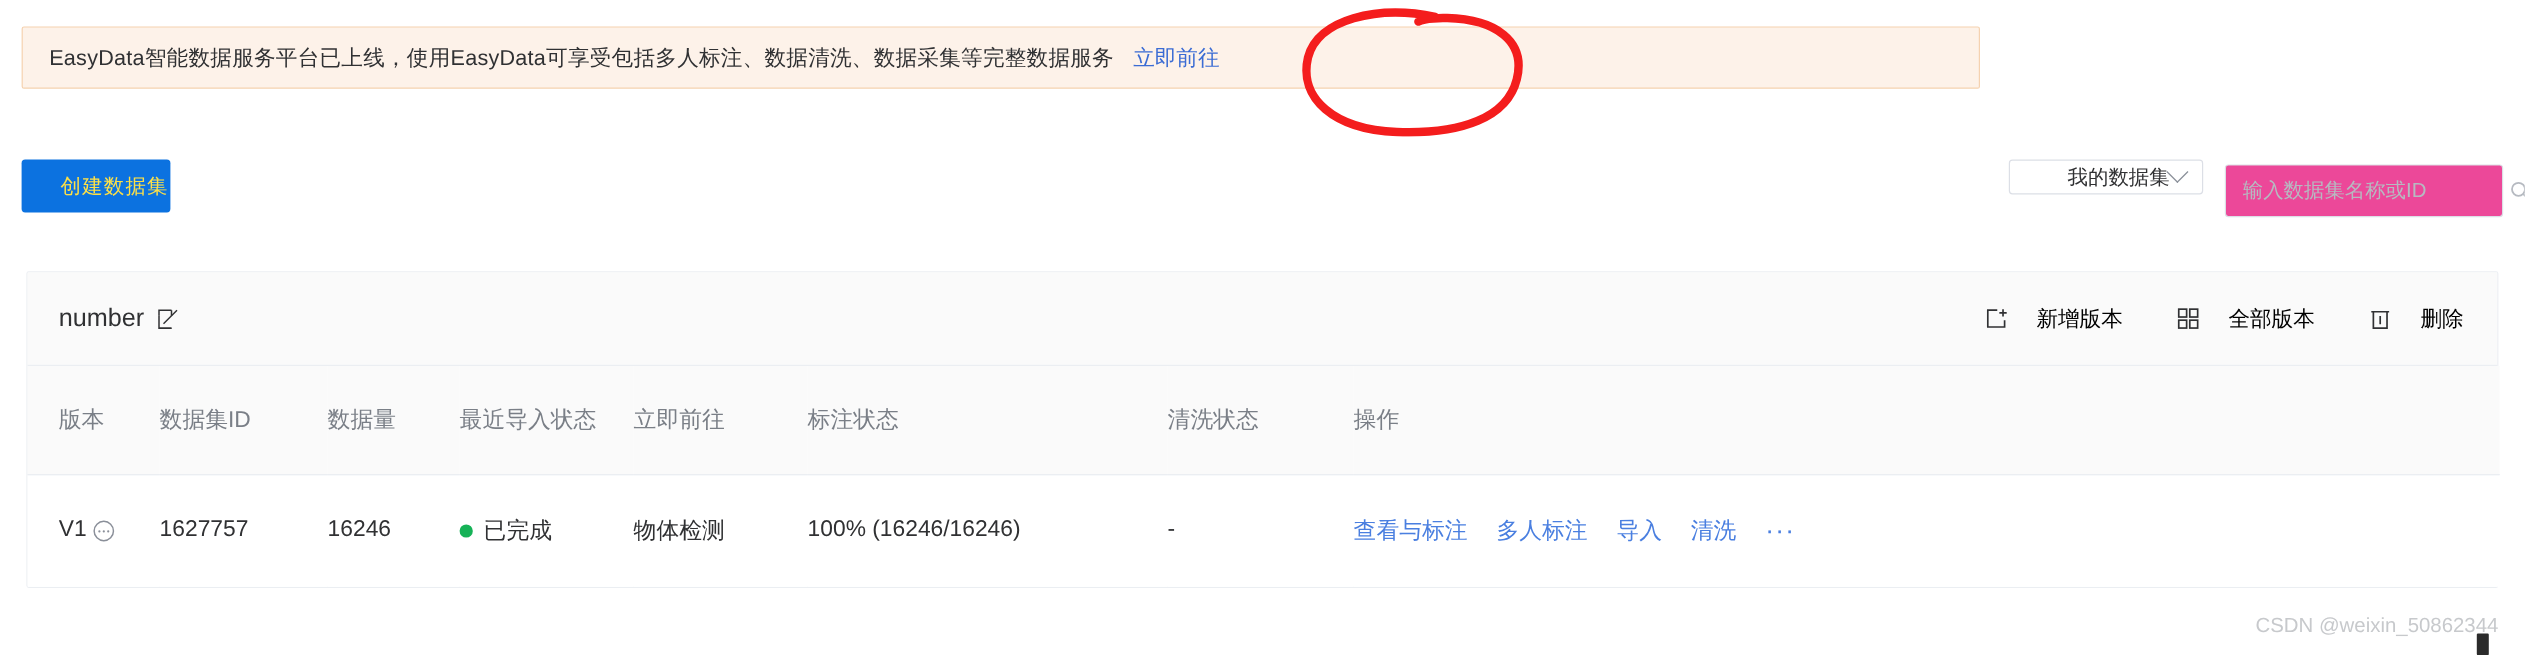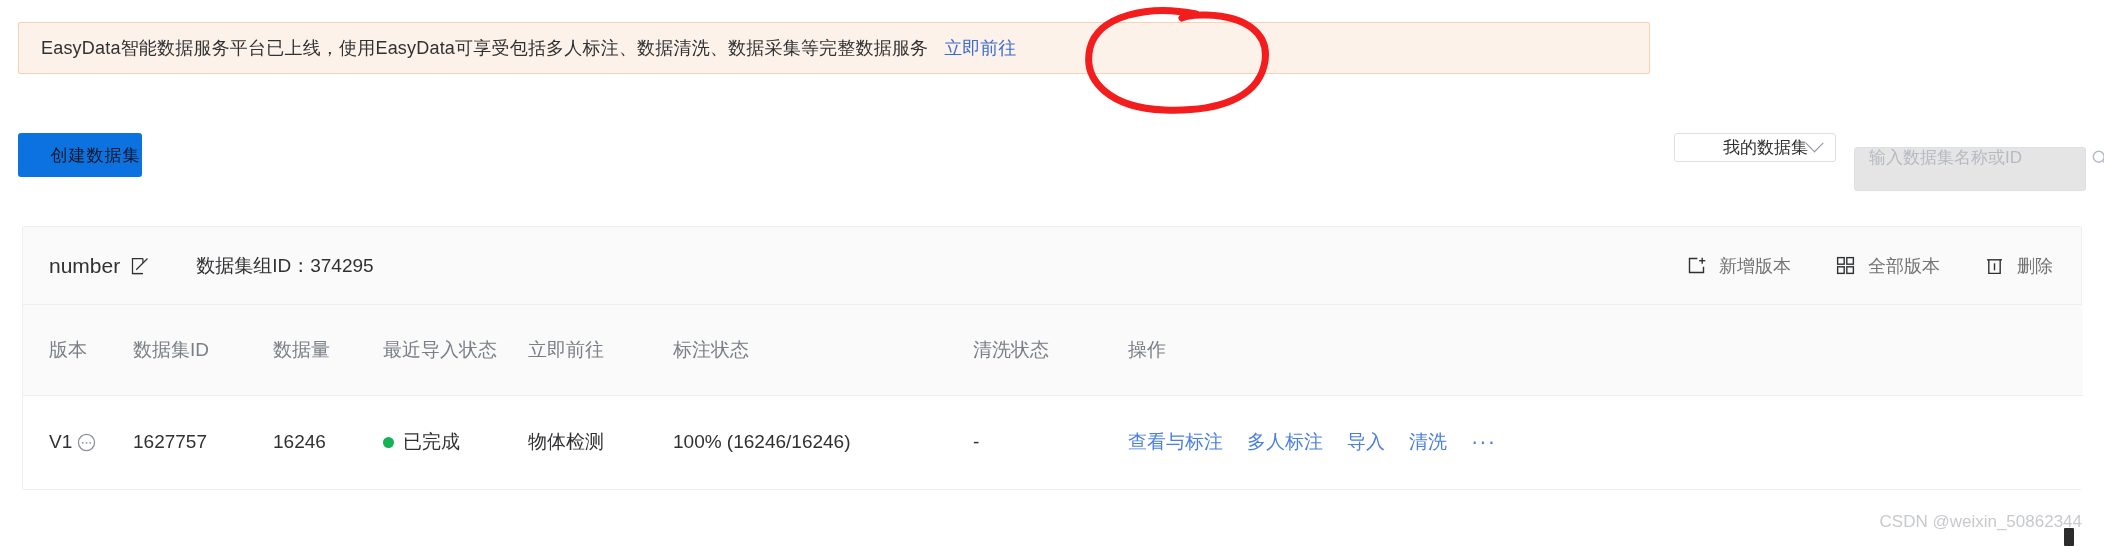--- a/index.html
+++ b/index.html
@@ -46,21 +46,21 @@
     width: 2104px; height: 62px;
   }
   .create-btn {
     position: absolute;
     left: 18px; top: 15px;
     width: 124px; height: 44px;
     background: #0d6efd;
     background: #0c72e0;
     border: none;
     border-radius: 3px;
-    color: #0f172a;
+    color: #fde047;
     font-size: 17px;
     font-family: "Liberation Sans", sans-serif;
     cursor: pointer;
     display: flex;
     align-items: center;
     justify-content: center;
     letter-spacing: 1px;
     padding-left: 31px;
   }
   .select-box {
@@ -80,27 +80,27 @@
     margin-left: 33px;
   }
   .chev {
     width: 13px; height: 13px;
     border-right: 1.6px solid #8a8f99;
     border-bottom: 1.6px solid #8a8f99;
     transform: rotate(45deg) translate(-3px,-3px);
   }
   .search-box {
     position: absolute;
-    right: 18px; top: 29px;
+    right: 18px; top: 19px;
     width: 232px; height: 44px;
     border: 1px solid #dcdfe6;
     border-radius: 3px;
-    background: #e5e5e5;
-    display: flex;
-    align-items: flex-start;
+    background: #ec4899;
+    display: flex;
+    align-items: center;
     padding: 0 12px 0 14px;
   }
   .search-input {
     flex: 1;
     border: none;
     outline: none;
     font-size: 17px;
     color: #303133;
     font-family: "Liberation Sans", sans-serif;
     background: transparent;
@@ -139,23 +139,23 @@
   }
   .head-actions {
     margin-left: auto;
     display: flex;
     align-items: center;
     gap: 44px;
   }
   .head-action {
     display: flex;
     align-items: center;
-    gap: 12px;
+    gap: 23px;
     font-size: 18px;
-    color: #737373;
+    color: #000000;
     cursor: pointer;
   }
   .head-action svg { flex-shrink: 0; }
 
   
   .tbl { width: 100%; border-collapse: collapse; table-layout: fixed; }
   .tbl thead tr { background: #fafafa; }
   .tbl th {
     text-align: left;
     font-weight: normal;
@@ -247,21 +247,20 @@
 
     <div class="card-head">
       <span class="ds-name">number</span>
       <svg class="edit-icon" viewBox="0 0 24 24" fill="none" stroke="#303133" stroke-width="1.5">
         <path d="M3 8.5V21h12.5"></path>
         <path d="M3 8.5V3h12.5"></path>
         <path d="M15.5 3v5.5"></path>
         <path d="M3 21h12.5"></path>
         <path d="M7.5 16.5L21 3"></path>
       </svg>
-      <span class="group-id">数据集组ID：374295</span>
 
       <div class="head-actions">
         <div class="head-action">
           <svg width="21" height="21" viewBox="0 0 24 24" fill="none" stroke="#303133" stroke-width="1.6">
             <path d="M20 13.5V20H4V4h9"></path>
             <line x1="18.5" y1="3" x2="18.5" y2="10"></line>
             <line x1="15" y1="6.5" x2="22" y2="6.5"></line>
           </svg>
           <span>新增版本</span>
         </div>

